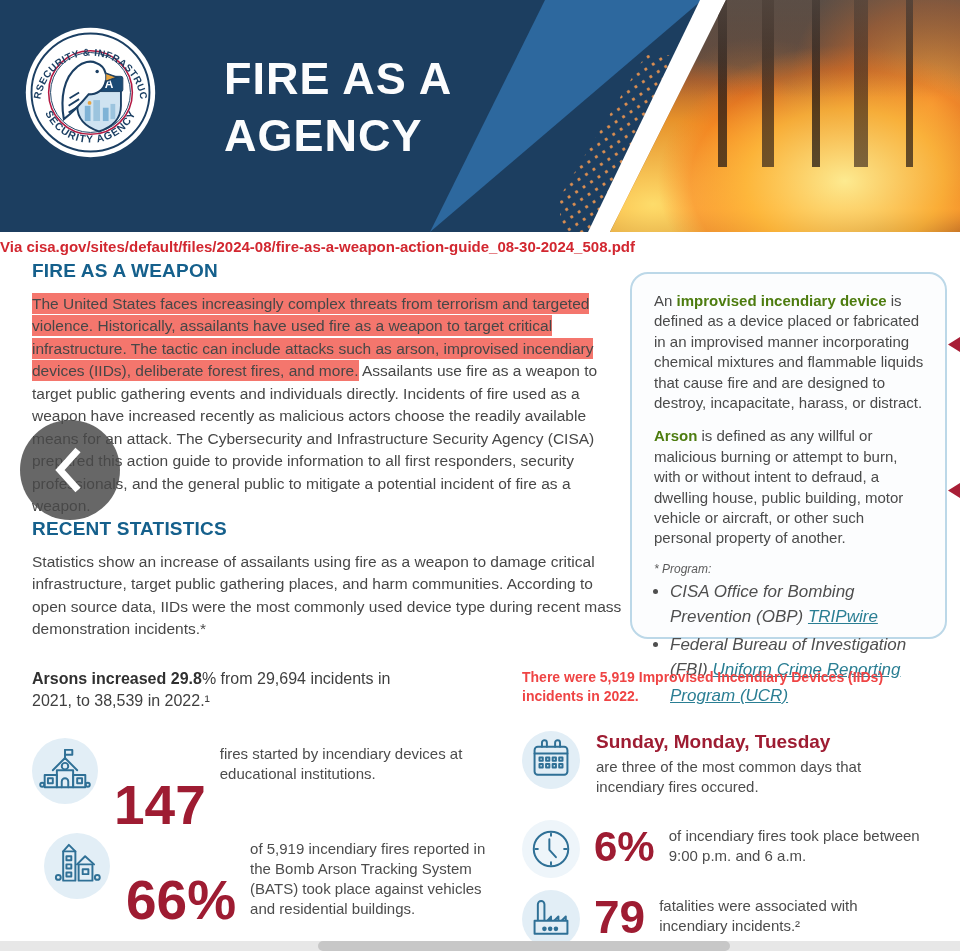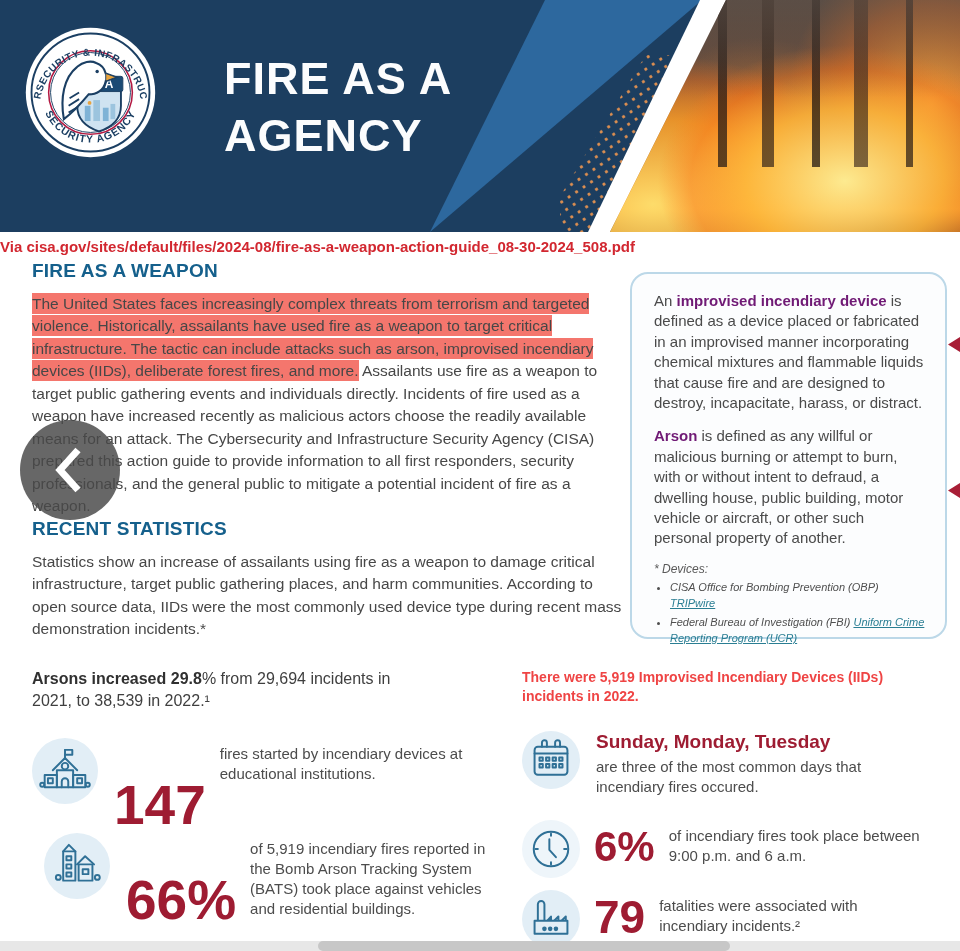--- a/index.html
+++ b/index.html
@@ -51,24 +51,24 @@
   .col-left{position:absolute;left:32px;top:260px;width:590px;}
   h2.sec{margin:0 0 11px 0;font-size:19px;font-weight:700;color:#15608c;letter-spacing:.2px;}
   .body-p{margin:0;font-size:15.5px;line-height:1.45;color:#474747;}
   .hl{background:#f4766d;padding:2px 0;-webkit-box-decoration-break:clone;box-decoration-break:clone;}
   .sec2{margin-top:20px;}
 
   
   .side-box{position:absolute;left:630px;top:272px;width:317px;height:367px;background:#fcfdfe;
             border:2px solid #bcd8e8;border-radius:18px;padding:17px 20px 12px 22px;}
   .side-box p{margin:0 0 13px 0;font-size:15px;line-height:1.36;color:#4a4a4a;}
-  .side-box b{color:#701a75;}
+  .side-box b{color:#4d7c0f;}
   .src-label{font-style:italic;font-size:12px;color:#5a5a5a;margin:2px 0 0 0;}
   .src-list{margin:3px 0 0 16px;padding:0;}
-  .src-list li{font-style:italic;font-size:11px;line-height:1.5;color:#4f4f4f;margin:0 0 2px 0;}
+  .src-list li{font-style:italic;font-size:17px;line-height:1.5;color:#4f4f4f;margin:0 0 2px 0;}
   .src-link{color:#2a7e93;text-decoration:underline;cursor:pointer;}
 
   
   .lead-left{position:absolute;left:32px;top:668px;width:380px;font-size:16px;line-height:1.4;color:#3f3f3f;}
   .lead-left .b{font-weight:700;color:#303030;}
   .lead-right{position:absolute;left:522px;top:668px;width:390px;font-size:14px;line-height:1.38;
               font-weight:700;color:#ef4444;}
   .row{position:absolute;display:flex;align-items:flex-start;}
   .icon-circle{width:66px;height:66px;border-radius:50%;background:#e2eef6;flex:0 0 auto;
                display:flex;align-items:center;justify-content:center;}
@@ -149,21 +149,21 @@
     <h2 class="sec">FIRE AS A WEAPON</h2>
     <p class="body-p"><span class="hl">The United States faces increasingly complex threats from terrorism and targeted violence. Historically, assailants have used fire as a weapon to target critical infrastructure. The tactic can include attacks such as arson, improvised incendiary devices (IIDs), deliberate forest fires, and more.</span><span> Assailants use fire as a weapon to target public gathering events and individuals directly. Incidents of fire used as a weapon have increased recently as malicious actors choose the readily available means for an attack. The Cybersecurity and Infrastructure Security Agency (CISA) prepared this action guide to provide information to all first responders, security professionals, and the general public to mitigate a potential incident of fire as a weapon.</span></p>
 
     <h2 class="sec sec2">RECENT STATISTICS</h2>
     <p class="body-p">Statistics show an increase of assailants using fire as a weapon to damage critical infrastructure, target public gathering places, and harm communities. According to open source data, IIDs were the most commonly used device type during recent mass demonstration incidents.*</p>
   </div>
 
   <div class="side-box">
     <p><span>An </span><b>improvised incendiary device</b><span> is defined as a device placed or fabricated in an improvised manner incorporating chemical mixtures and flammable liquids that cause fire and are designed to destroy, incapacitate, harass, or distract.</span></p>
     <p><b>Arson</b><span> is defined as any willful or malicious burning or attempt to burn, with or without intent to defraud, a dwelling house, public building, motor vehicle or aircraft, or other such personal property of another.</span></p>
-    <div class="src-label">* Devices:</div>
+    <div class="src-label">* Program:</div>
     <ul class="src-list">
       <li><span>CISA Office for Bombing Prevention (OBP) </span><a class="src-link">TRIPwire</a></li>
       <li><span>Federal Bureau of Investigation (FBI) </span><a class="src-link">Uniform Crime Reporting Program (UCR)</a></li>
     </ul>
   </div>
 
   <div class="lead-left"><span class="b">Arsons increased 29.8</span><span>% from 29,694 incidents in 2021, to 38,539 in 2022.¹</span></div>
   <div class="lead-right">There were 5,919 Improvised Incendiary Devices (IIDs) incidents in 2022.</div>
 
   <div class="row" style="left:32px;top:738px;width:460px;">

